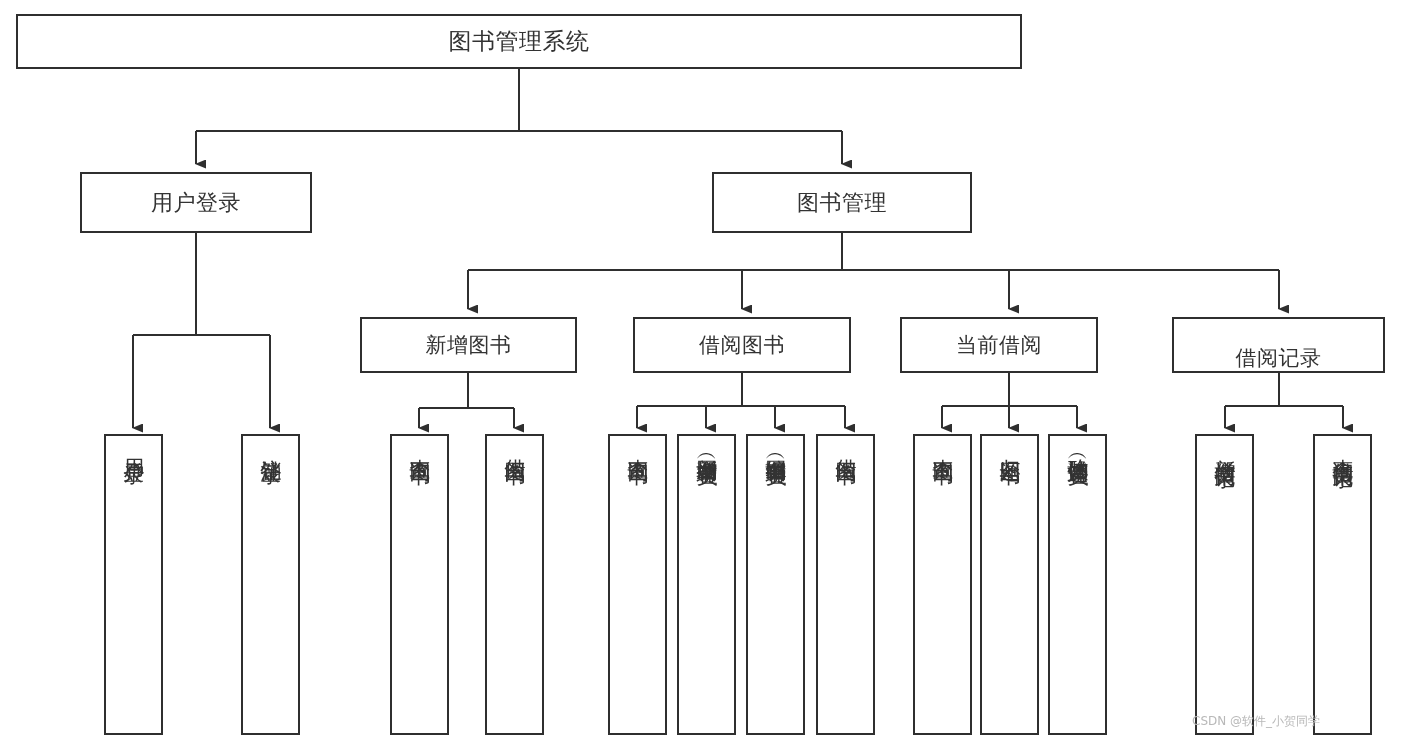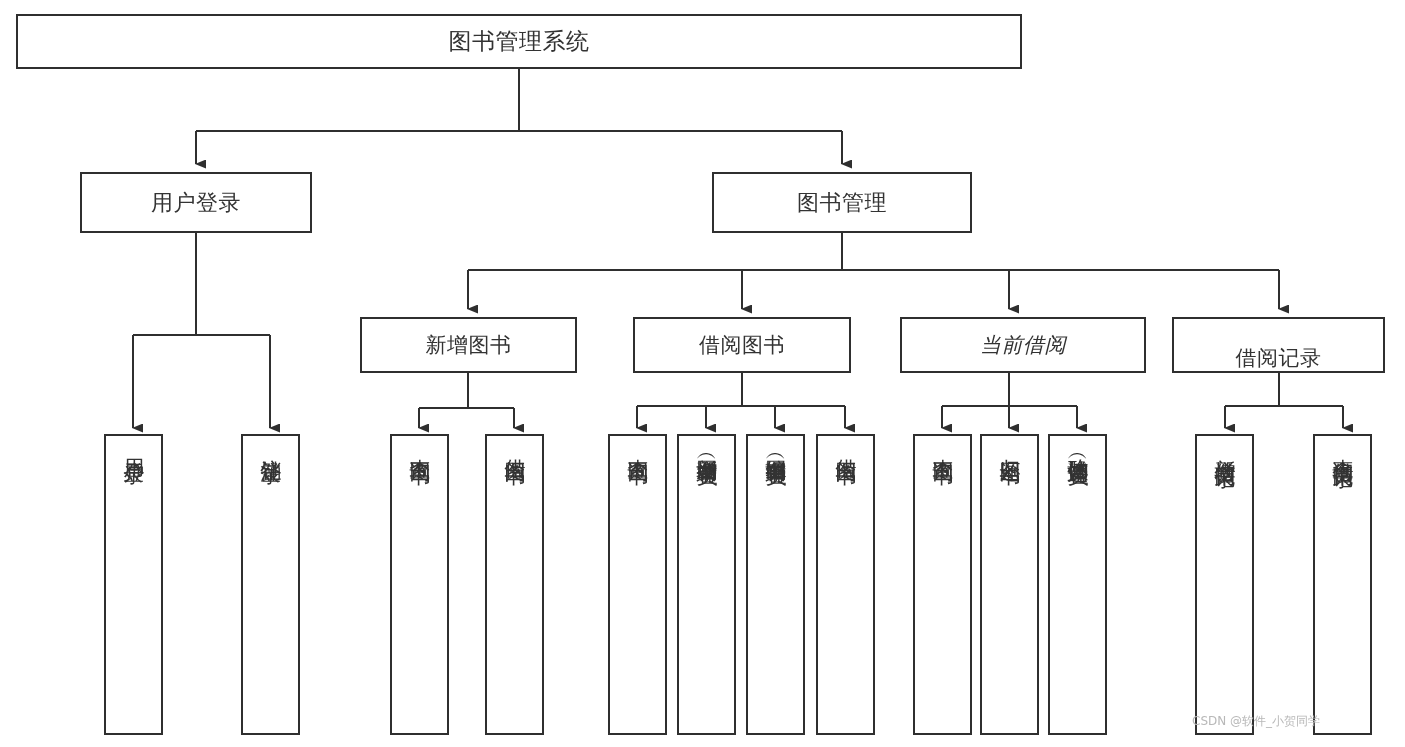--- a/index.html
+++ b/index.html
@@ -139,21 +139,21 @@
   </div>
 
   <div class="node level3" style="left:360px; top:317px; width:217px; height:56px;">
     <span class="node-label">新增图书</span>
   </div>
 
   <div class="node level3" style="left:633px; top:317px; width:218px; height:56px;">
     <span class="node-label">借阅图书</span>
   </div>
 
-  <div class="node level3" style="left:900px; top:317px; width:246px; height:56px;font-style:italic;">
+  <div class="node level3" style="left:900px; top:317px; width:198px; height:56px;">
     <span class="node-label">当前借阅</span>
   </div>
 
   <div class="node level3" style="left:1172px; top:317px; width:213px; height:56px;align-items:flex-end;">
     <span class="node-label">借阅记录</span>
   </div>
 
   <div class="node leaf" style="left:104px; top:434px; width:59px; height:301px;">
     <span class="node-label">用户登录</span>
   </div>

